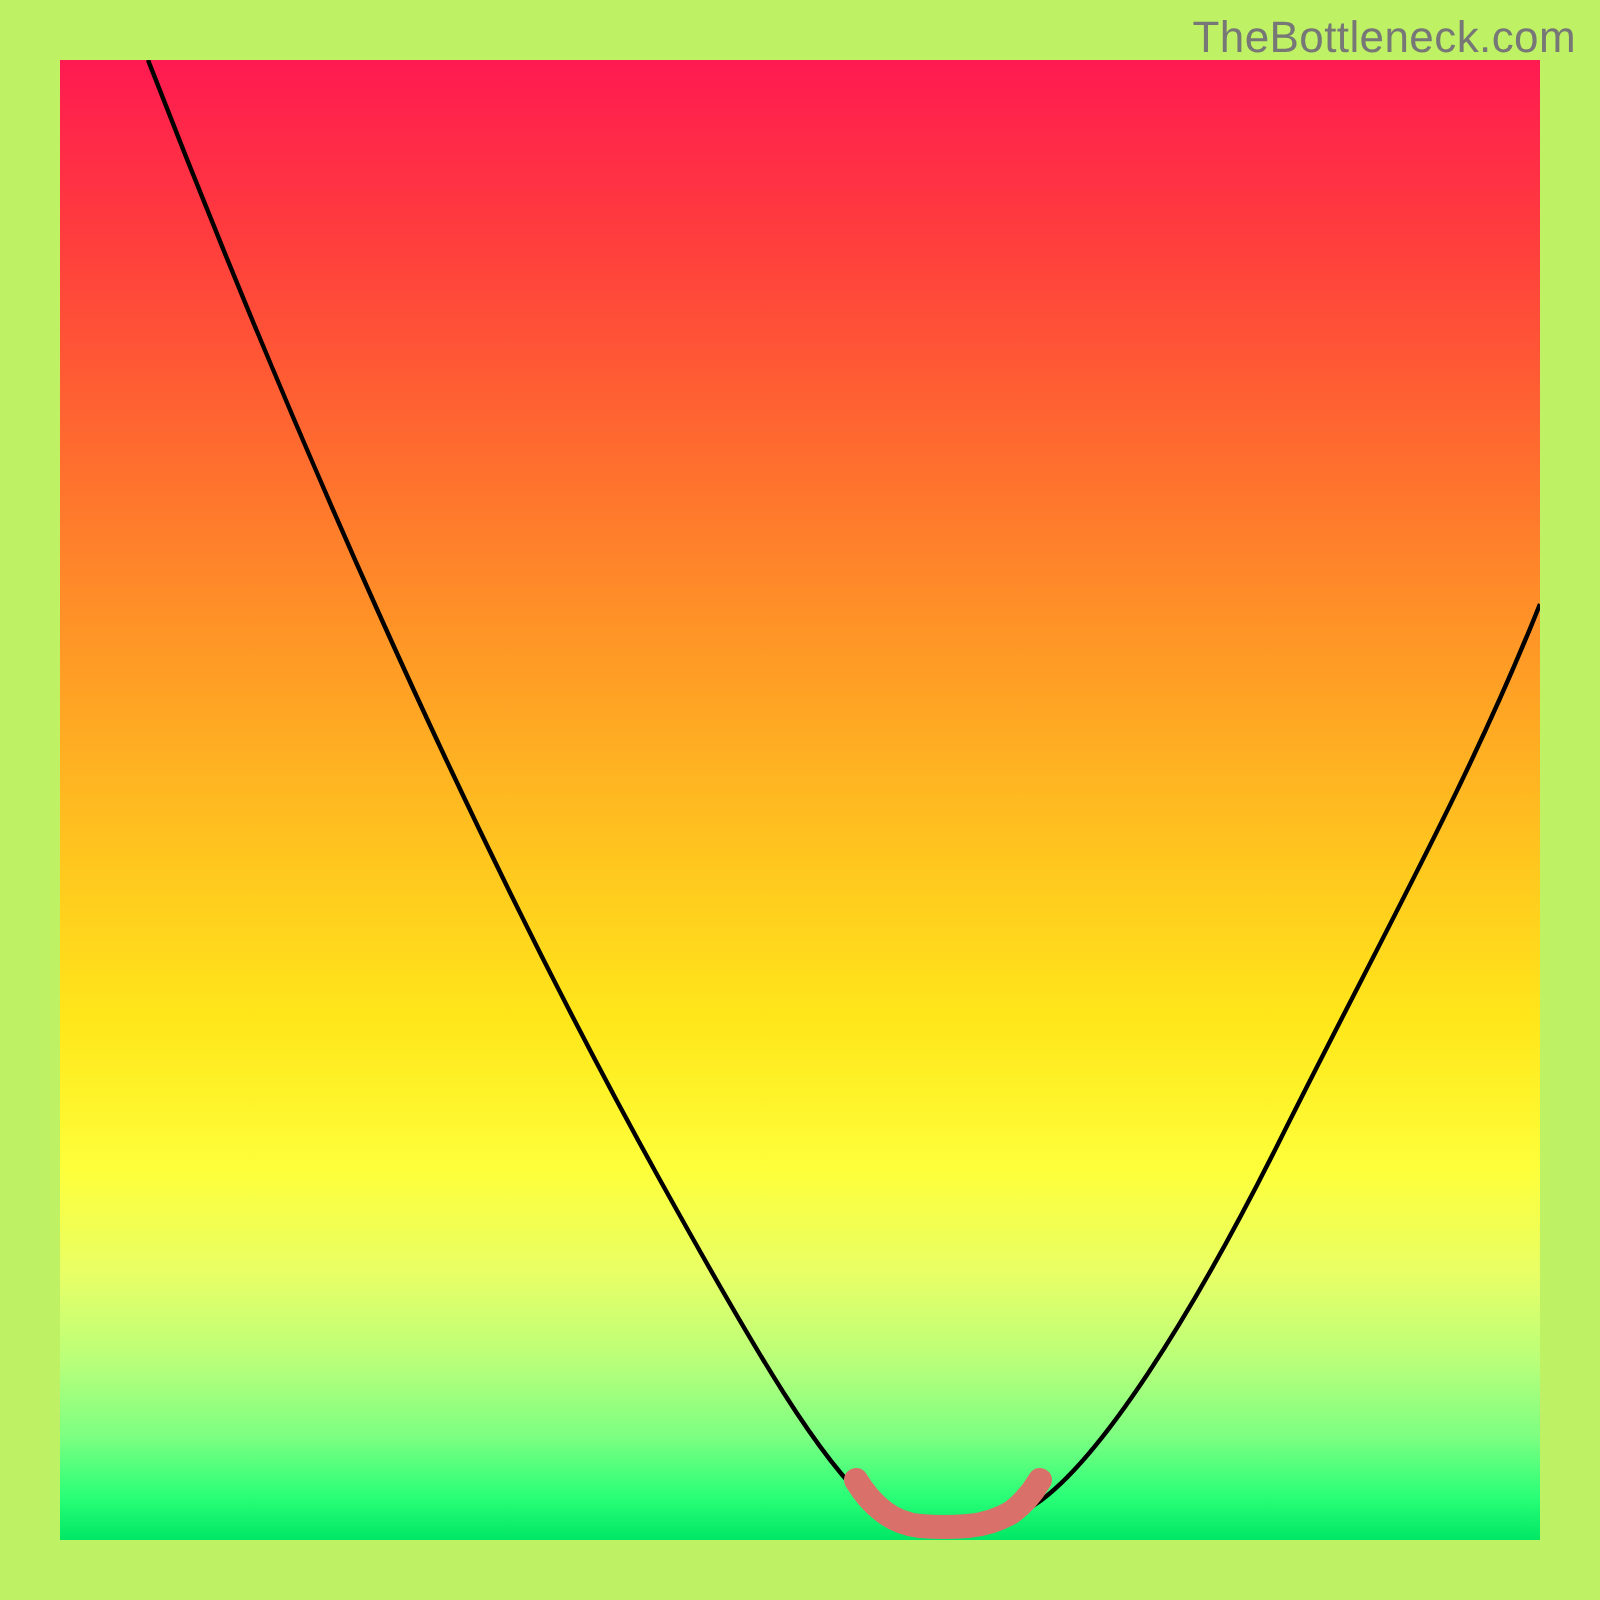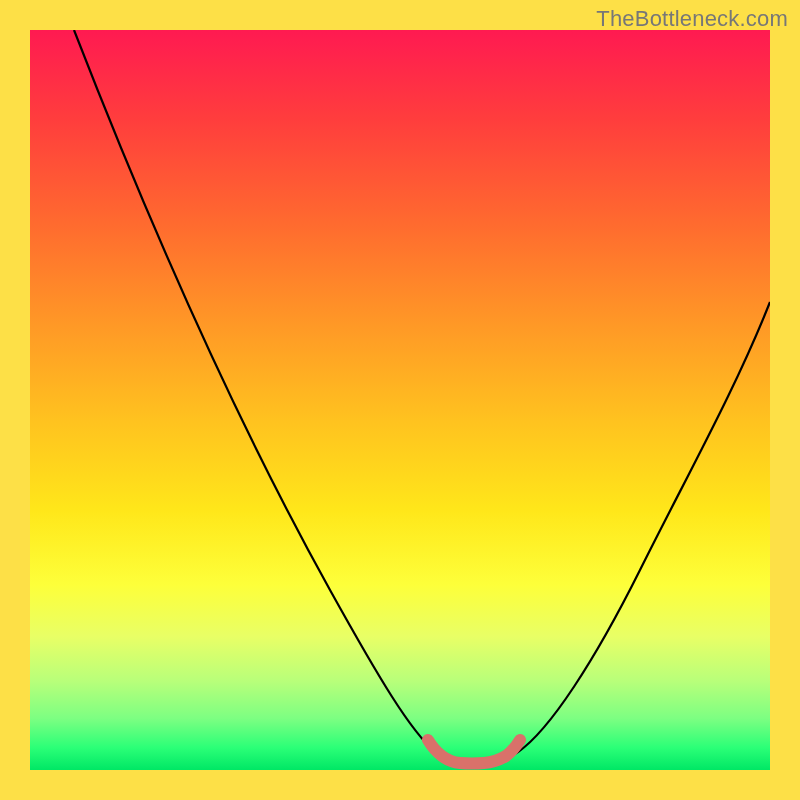--- a/index.html
+++ b/index.html
@@ -8,21 +8,21 @@
     width: 800px;
     height: 800px;
     background: #000;
     overflow: hidden;
     font-family: Arial, Helvetica, sans-serif;
   }
   .stage {
     position: relative;
     width: 800px;
     height: 800px;
-    background: #fde047;
+    background: #bef264;
   }
   .plot {
     position: absolute;
     left: 30px;
     top: 30px;
     width: 740px;
     height: 740px;
     background: linear-gradient(to bottom,
       #ff1a51 0%,
       #ff3d3d 12%,

